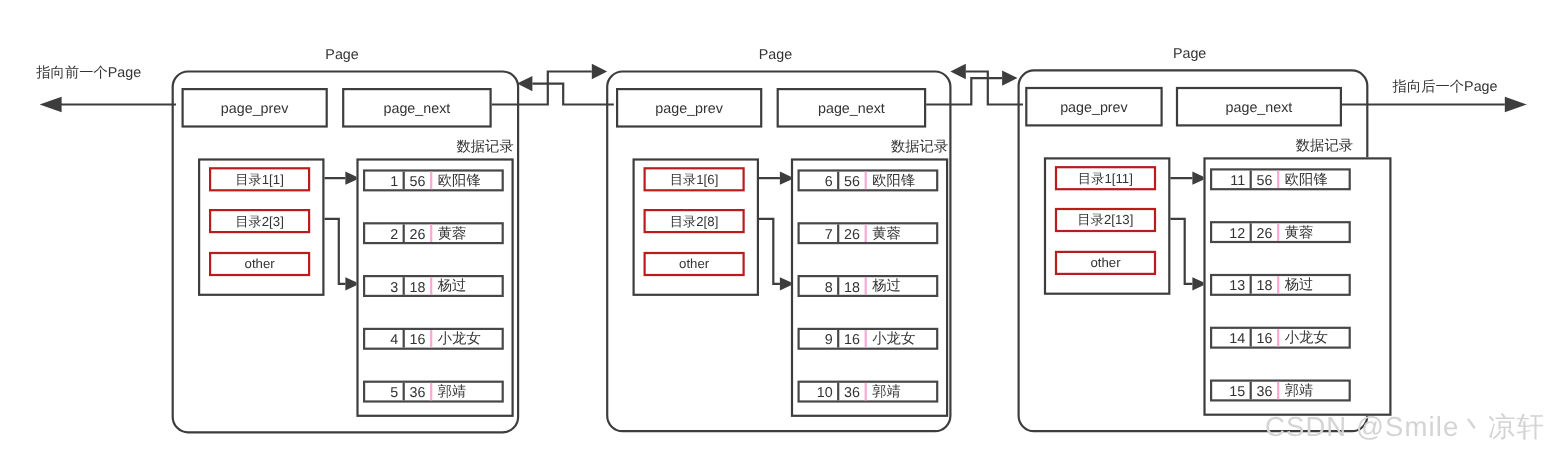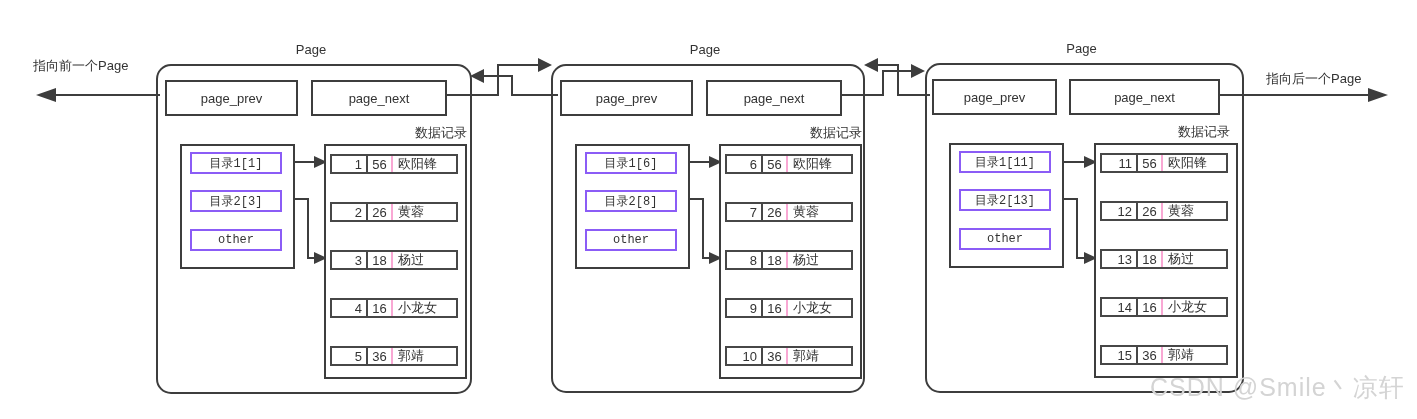--- a/index.html
+++ b/index.html
@@ -22,26 +22,26 @@
           display:flex;align-items:center;justify-content:center;font-size:13px;background:#fff;}
   .pp{left:7px;width:133px;}
   .pn{left:153px;width:136px;}
   #p3 .pp{left:5px;width:125px;}
   #p3 .pn{left:142px;width:151px;}
 
   .seclabel{position:absolute;top:58px;left:166px;width:143px;height:18px;text-align:right;font-size:13px;}
   #p3 .seclabel{left:160px;}
 
   .dirbox{position:absolute;left:22px;top:78px;width:115px;height:125px;border:2px solid #3d3d3d;box-sizing:border-box;background:#fff;}
-  .ditem{position:absolute;left:8px;width:92px;height:22px;border:2px solid #8b5cf6;box-sizing:border-box;
-         display:flex;align-items:center;justify-content:center;font-size:12px;background:#fff;font-family:Liberation Mono, monospace;}
+  .ditem{position:absolute;left:8px;width:92px;height:22px;border:2px solid #b91c1c;box-sizing:border-box;
+         display:flex;align-items:center;justify-content:center;font-size:12px;background:#fff;}
   .d1{top:6px}.d2{top:44px}.d3{top:83px}
 
   .recbox{position:absolute;left:166px;top:78px;width:143px;height:235px;border:2px solid #3d3d3d;box-sizing:border-box;background:#fff;}
-  #p3 .recbox{left:167px;width:144px;padding-left:26px;}
+  #p3 .recbox{left:167px;width:171px;padding-left:26px;}
   .rrow{position:absolute;left:4px;width:128px;height:20px;border:2px solid #474747;box-sizing:border-box;
         display:flex;align-items:stretch;font-size:13px;background:#fff;}
   .r1{top:8px}.r2{top:56px}.r3{top:104px}.r4{top:152px}.r5{top:200px}
   .rcell{display:flex;align-items:center;box-sizing:border-box;white-space:nowrap;overflow:hidden;}
   .c1{width:36px;border-right:2px solid #474747;justify-content:flex-end;padding-right:4px;}
   .c2{width:25px;border-right:2px solid #f9a8d4;justify-content:center;}
   .c3{flex:1;justify-content:flex-start;padding-left:5px;}
 
   .extlabel{position:absolute;font-size:13px;white-space:nowrap;z-index:2;}
   #lbl-prev{left:33px;top:57px;}

